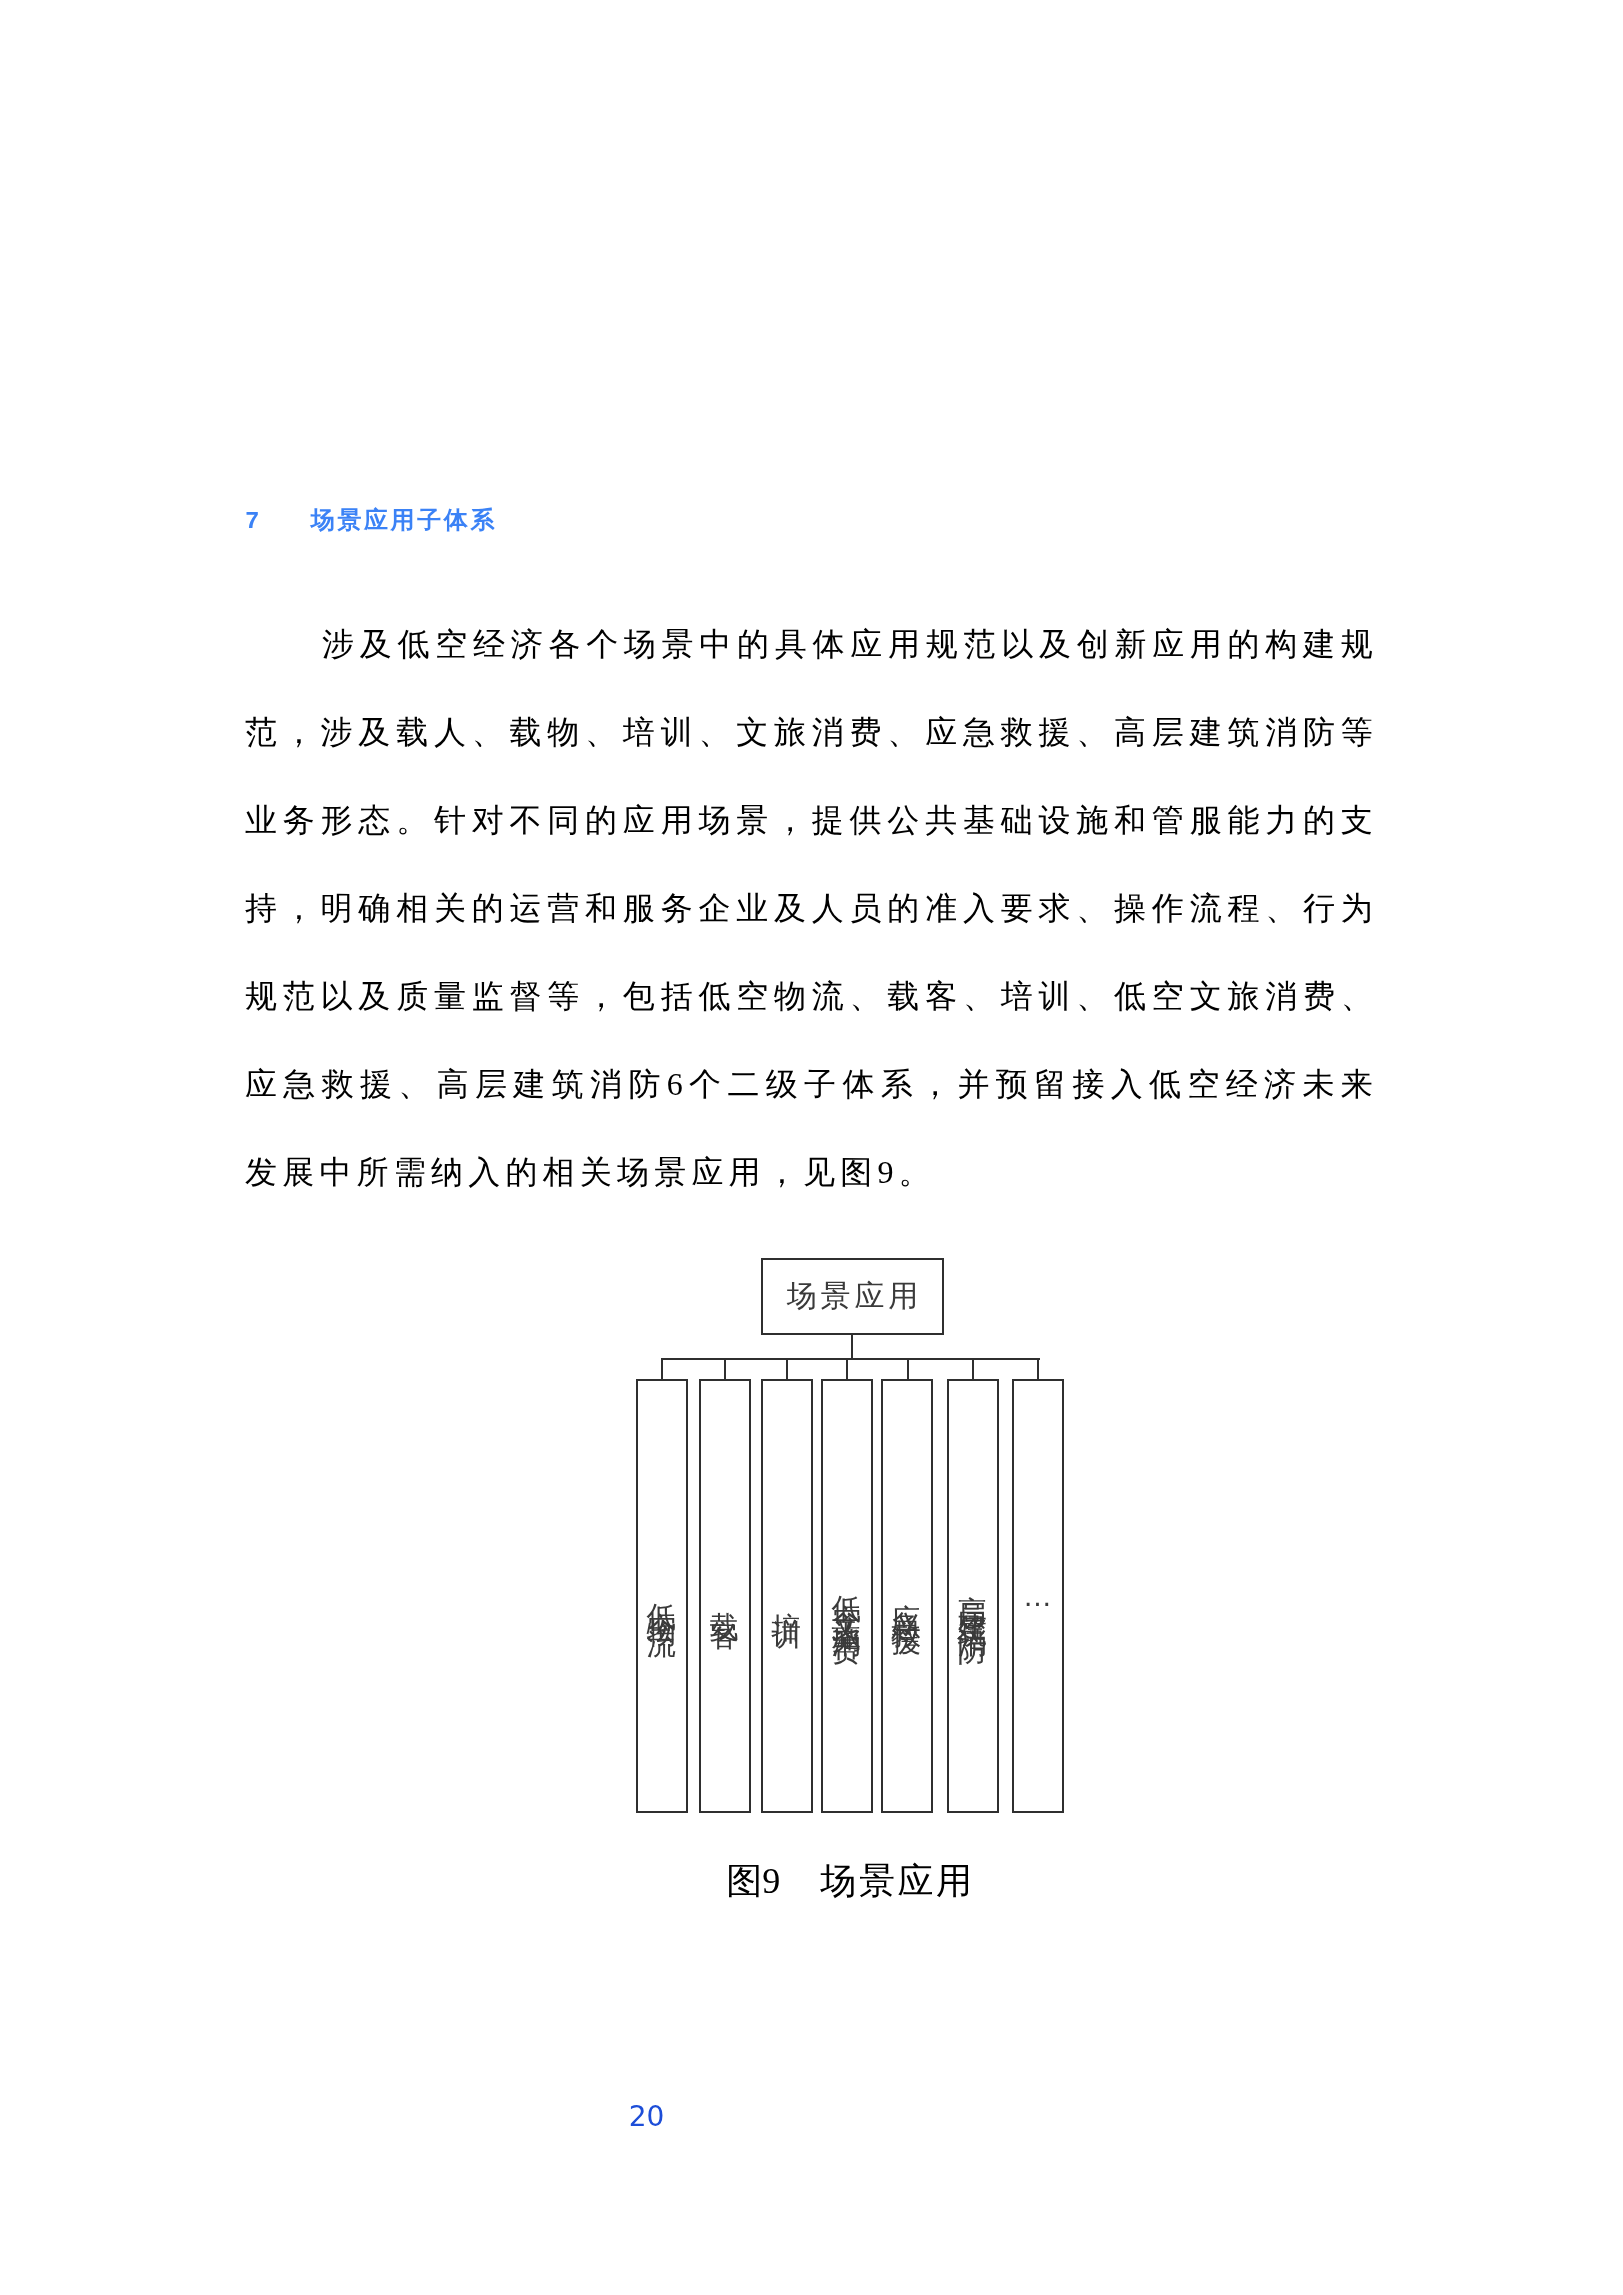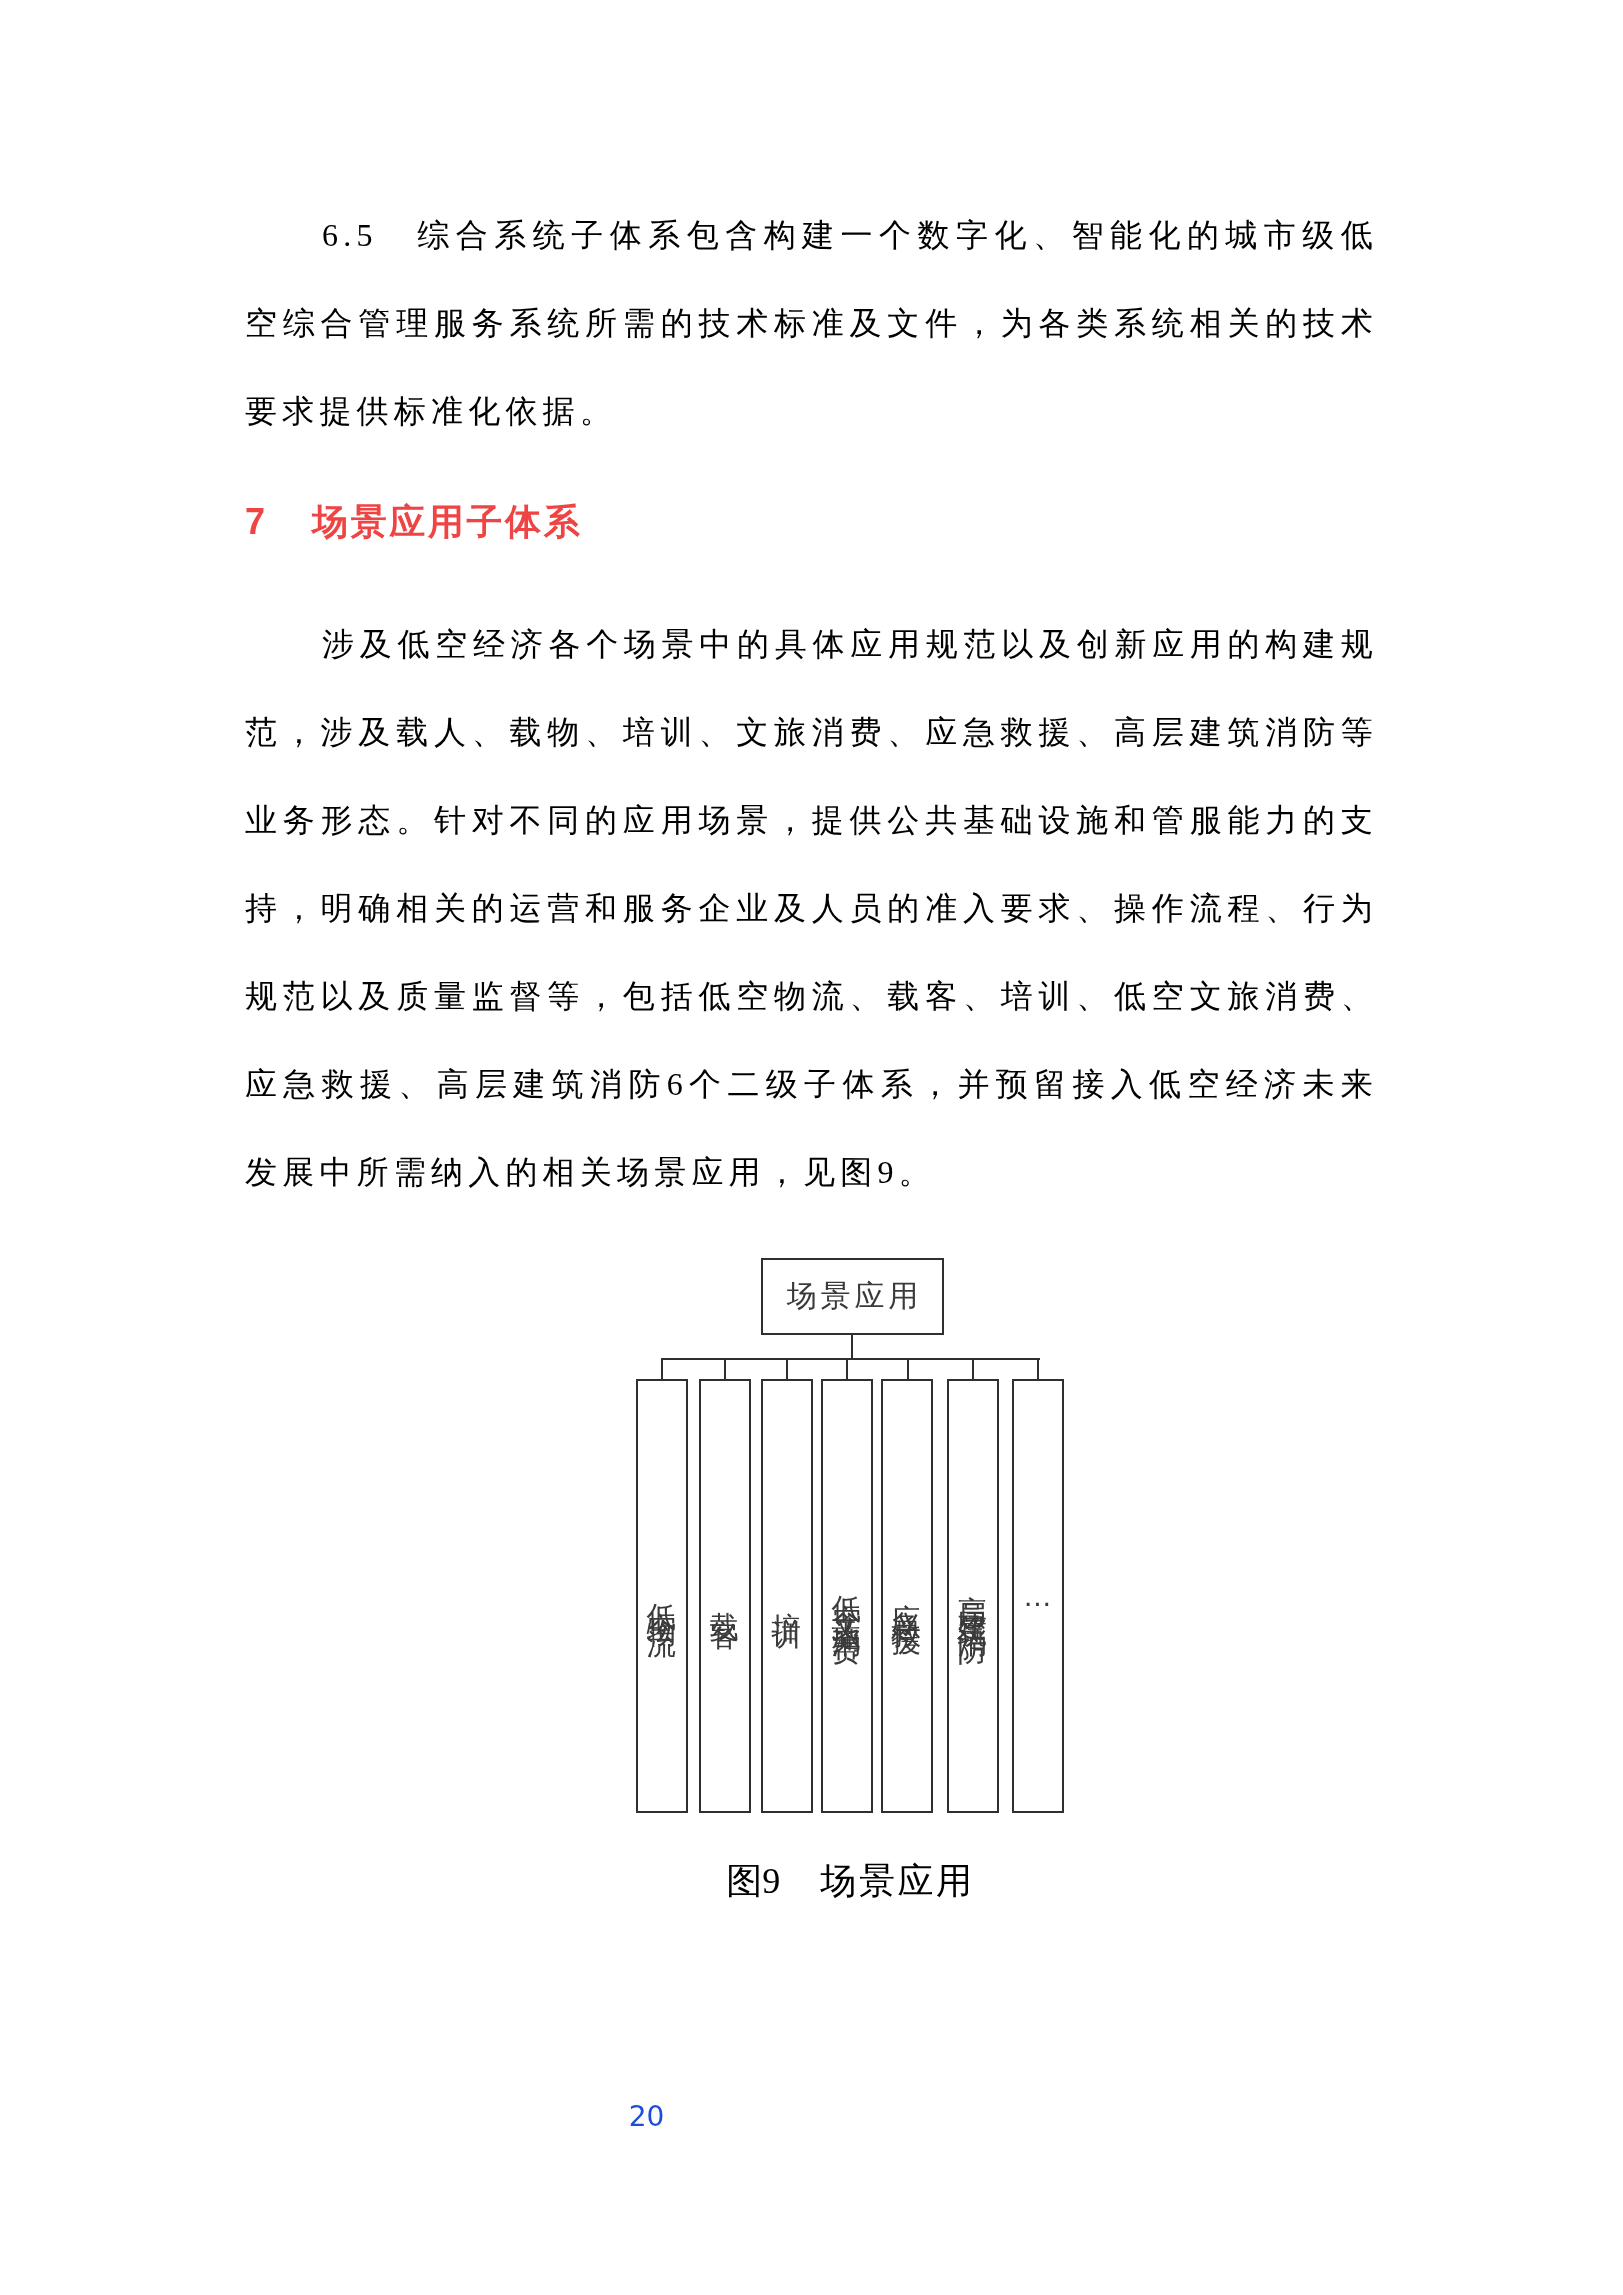--- a/index.html
+++ b/index.html
@@ -26,25 +26,25 @@
     text-indent: 77px;
     color: #000;
   }
   .p1 { top: 191px; }
   .p2 { top: 600px; }
   .heading {
     position: absolute;
     left: 245px;
     top: 492px;
     width: 1133px;
-    font-family: Liberation Sans, sans-serif;
+    font-family: Liberation Mono, monospace;
     font-weight: bold;
-    font-size: 36px;
+    font-size: 24px;
     line-height: 59px;
-    color: #ef4444;
+    color: #3b82f6;
     white-space: nowrap;
   }
   .heading .hnum { display:inline-block; }
   .heading .htitle { display:inline-block; margin-left: 37px; letter-spacing: 2.6px; }
 
   
   .fig-line { position:absolute; background:#2f2f2f; }
   .fig-box {
     position: absolute;
     box-sizing: border-box;
@@ -91,21 +91,20 @@
     font-family: "DejaVu Sans", "Liberation Sans", sans-serif;
     font-size: 28px;
     color: #1d4ed8;
   }
 </style>
 </head>
 <body>
 
 <div class="page">
 
-  <div class="bodytext p1">6.5　综合系统子体系包含构建一个数字化、智能化的城市级低空综合管理服务系统所需的技术标准及文件，为各类系统相关的技术要求提供标准化依据。</div>
 
   <div class="heading">
     <span class="hnum">7</span>
     <span class="htitle">场景应用子体系</span>
   </div>
 
   <div class="bodytext p2">涉及低空经济各个场景中的具体应用规范以及创新应用的构建规范，涉及载人、载物、培训、文旅消费、应急救援、高层建筑消防等业务形态。针对不同的应用场景，提供公共基础设施和管服能力的支持，明确相关的运营和服务企业及人员的准入要求、操作流程、行为规范以及质量监督等，包括低空物流、载客、培训、低空文旅消费、应急救援、高层建筑消防6个二级子体系，并预留接入低空经济未来发展中所需纳入的相关场景应用，见图9。</div>
 
   <div class="fig-box rootbox">
     <span>场景应用</span>

